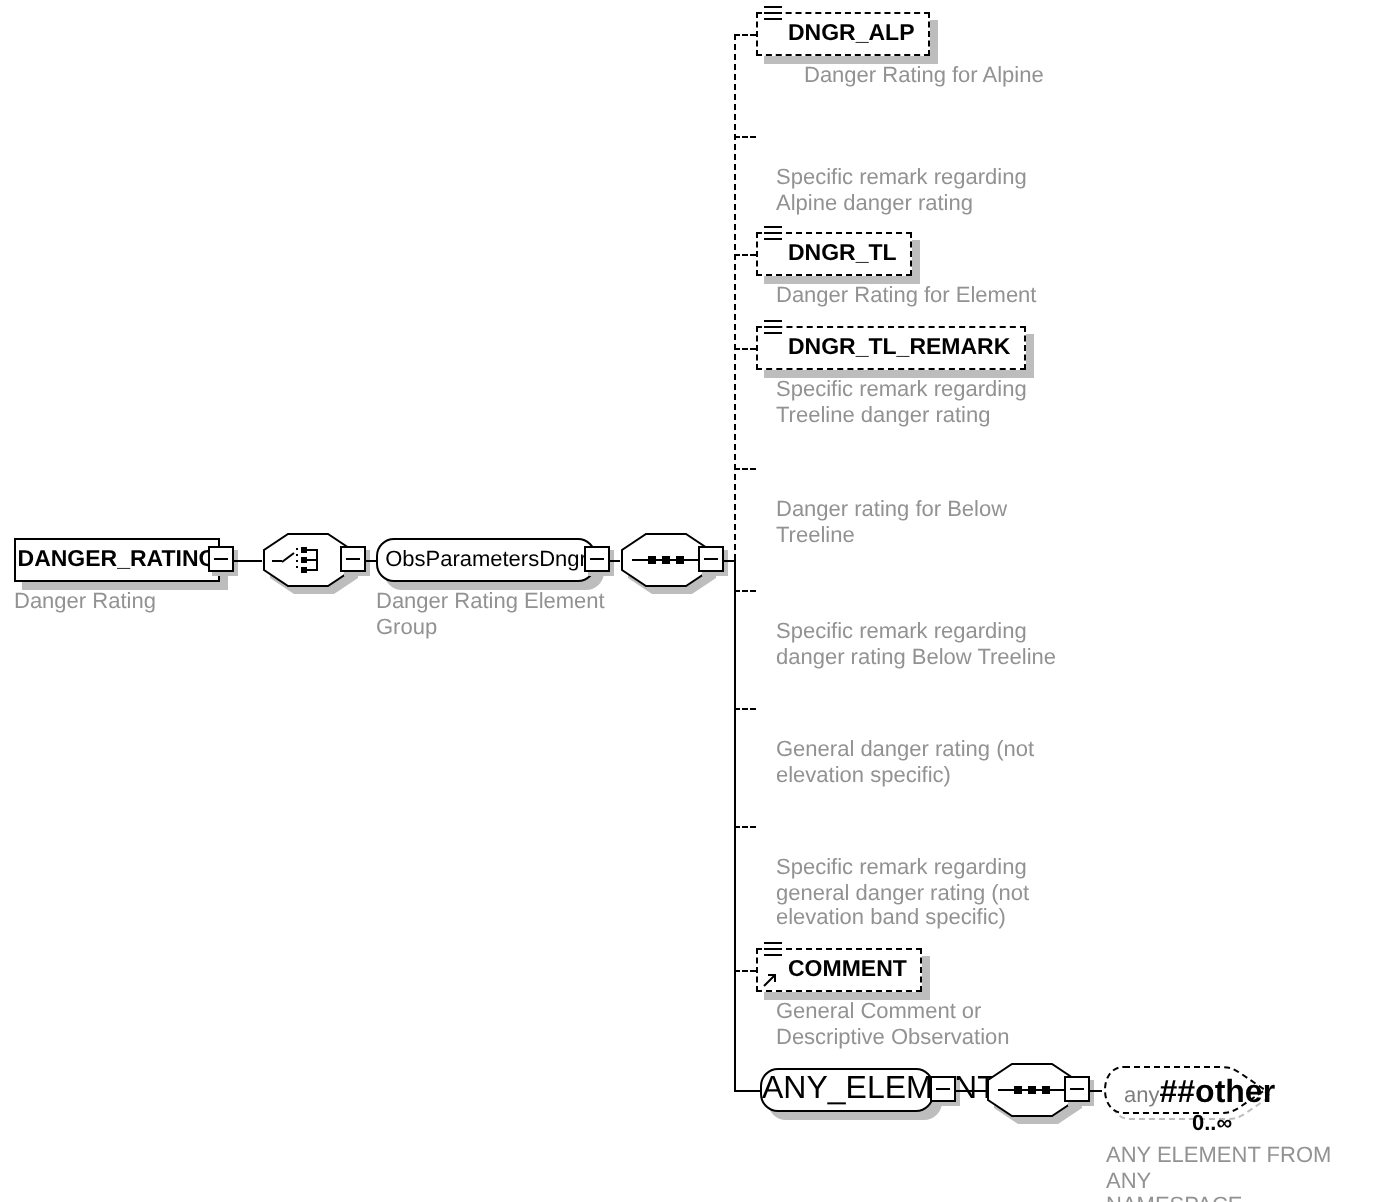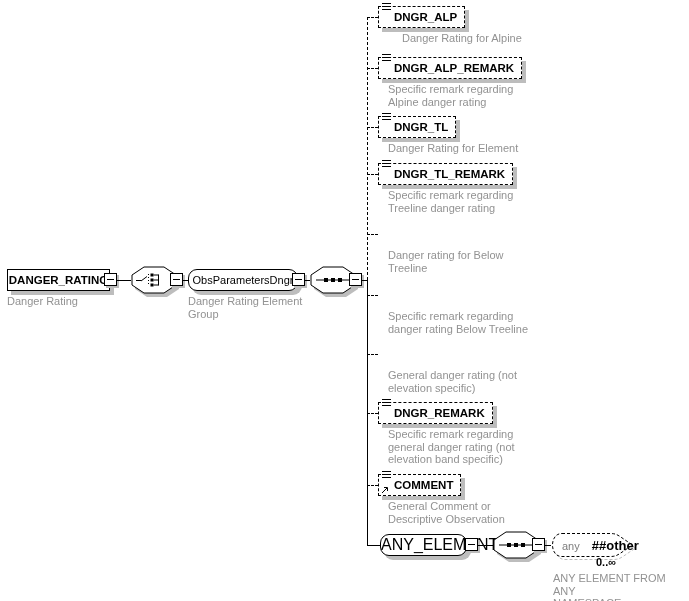--- a/index.html
+++ b/index.html
@@ -49,21 +49,21 @@
   .elicon {
     position:absolute; left:3px; top:-4px; width:9px; height:8px; background:#fff;
     background-image:repeating-linear-gradient(to bottom,#000 0 1px,transparent 1px 3px);
   }
   .refarrow { position:absolute; left:2px; bottom:1px; width:8px; height:8px; }
   
   .occ { position:absolute; color:#000; font-size:11px; font-weight:bold; }
   
   .anytext { position:absolute; font-size:11px; white-space:nowrap; }
   .anytext .pfx { color:#7d7d7d;text-align:right; }
-  .anytext .wname { color:#000; font-weight:bold; font-size:13px; margin-left:12px; }
+  .anytext .wname { color:#000; font-weight:bold; font-size:16px; margin-left:0; }
   svg { position:absolute; overflow:visible; }
 </style>
 </head>
 <body>
 
 <div id="canvas">
 
   <div class="solidbox rootbox">
     <span>DANGER_RATING</span>
   </div>
@@ -124,24 +124,20 @@
   <div class="hdash" style="left:367px; top:412.5px; width:11px;"></div>
   <div class="hdash" style="left:367px; top:484.5px; width:11px;"></div>
   <div class="hline" style="left:367px; top:544.5px; width:13px;"></div>
 
   <div class="ebox" style="top:6px;">
     <span class="elicon"></span>
     <span>DNGR_ALP</span>
   </div>
   <div class="cap" style="left:384px; top:32px;margin-left:18px;">Danger Rating for Alpine</div>
 
-  <div class="ebox" style="top:57px;">
-    <span class="elicon"></span>
-    <span>DNGR_ALP_REMARK</span>
-  </div>
   <div class="cap" style="left:388px; top:83px;">Specific remark regarding
 Alpine danger rating</div>
 
   <div class="ebox" style="top:116px;">
     <span class="elicon"></span>
     <span>DNGR_TL</span>
   </div>
   <div class="cap" style="left:388px; top:142px;">Danger Rating for Element</div>
 
   <div class="ebox" style="top:163px;">
@@ -153,24 +149,20 @@
 
   <div class="cap" style="left:388px; top:249px;">Danger rating for Below
 Treeline</div>
 
   <div class="cap" style="left:388px; top:310px;">Specific remark regarding
 danger rating Below Treeline</div>
 
   <div class="cap" style="left:388px; top:369px;">General danger rating (not
 elevation specific)</div>
 
-  <div class="ebox" style="top:402px;">
-    <span class="elicon"></span>
-    <span>DNGR_REMARK</span>
-  </div>
   <div class="cap" style="left:388px; top:428px;">Specific remark regarding
 general danger rating (not
 elevation band specific)</div>
 
   <div class="ebox" style="top:474px;text-align:right;">
     <span class="elicon"></span>
     <svg class="refarrow" width="8" height="8">
       <path d="M1,7 L6,2 M3,1.5 h3.5 v3.5" stroke="#000" fill="none"></path>
     </svg>
     <span>COMMENT</span>

